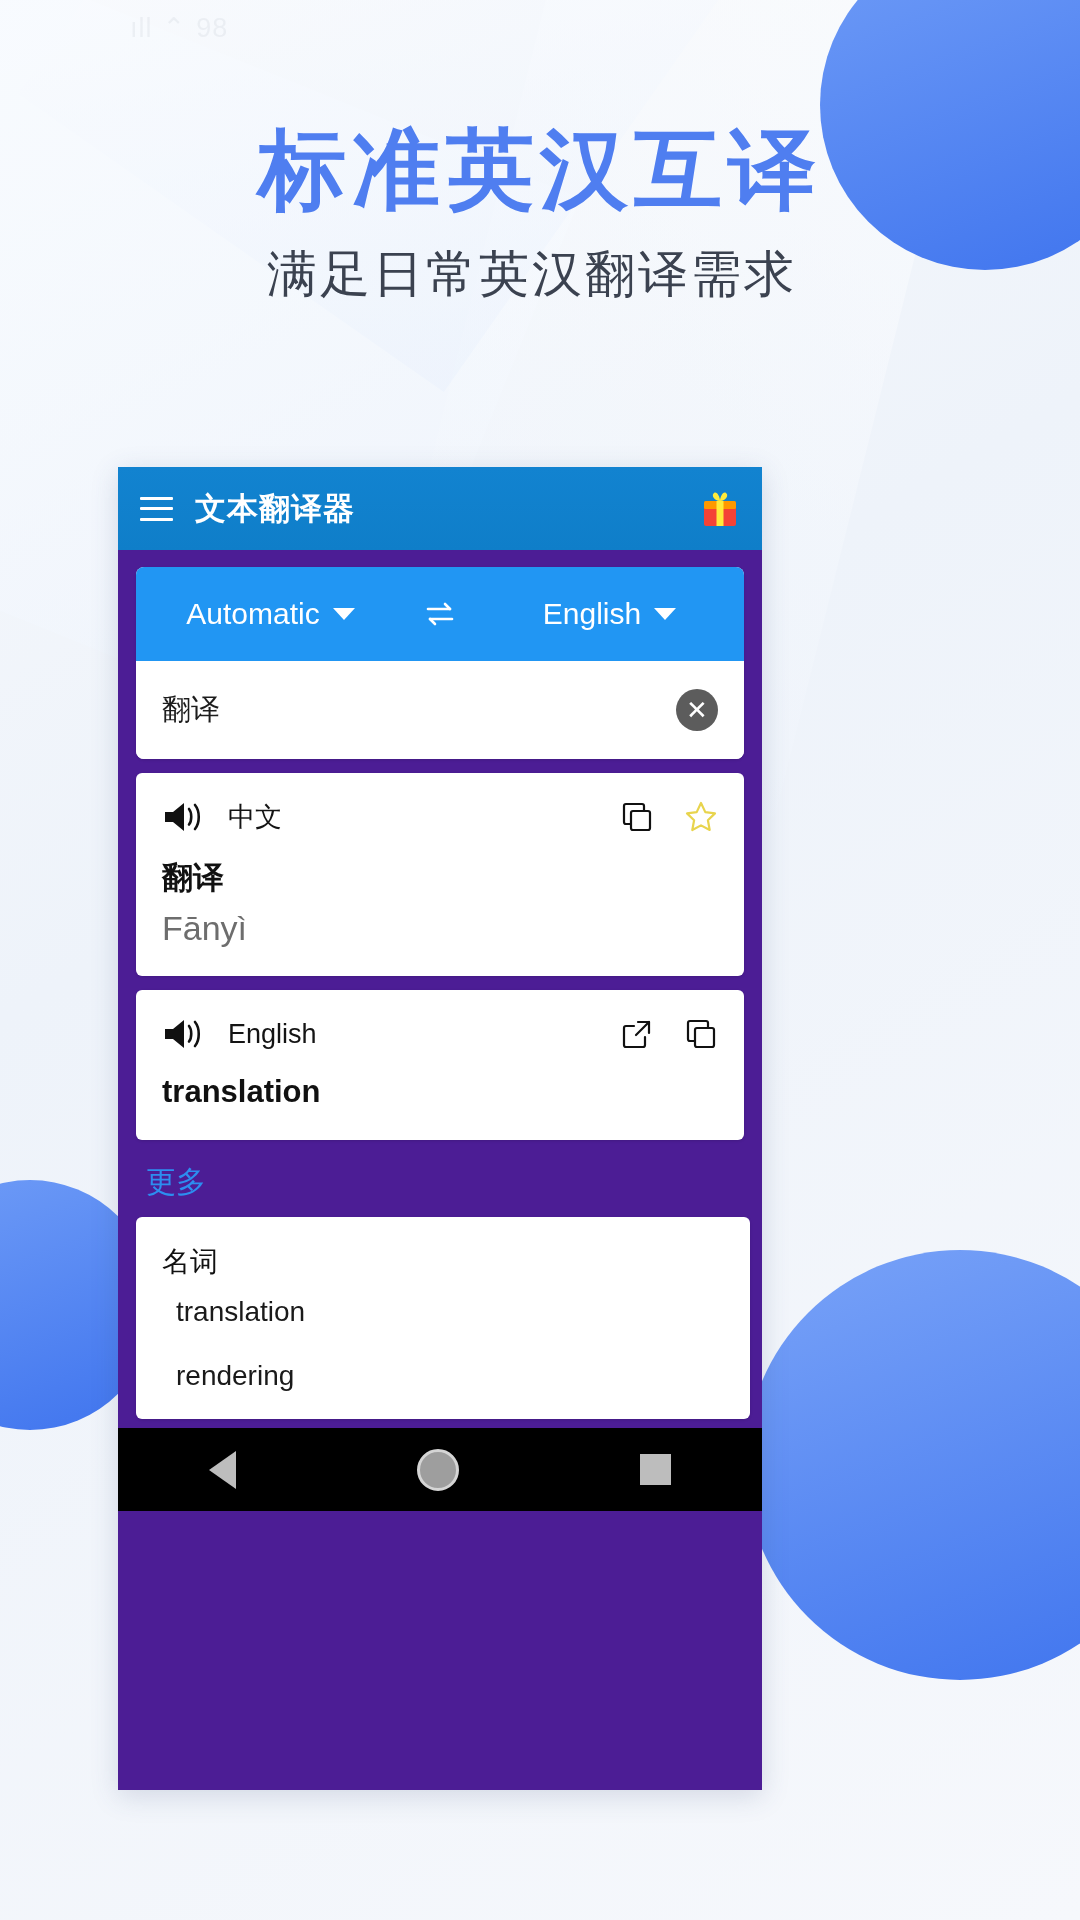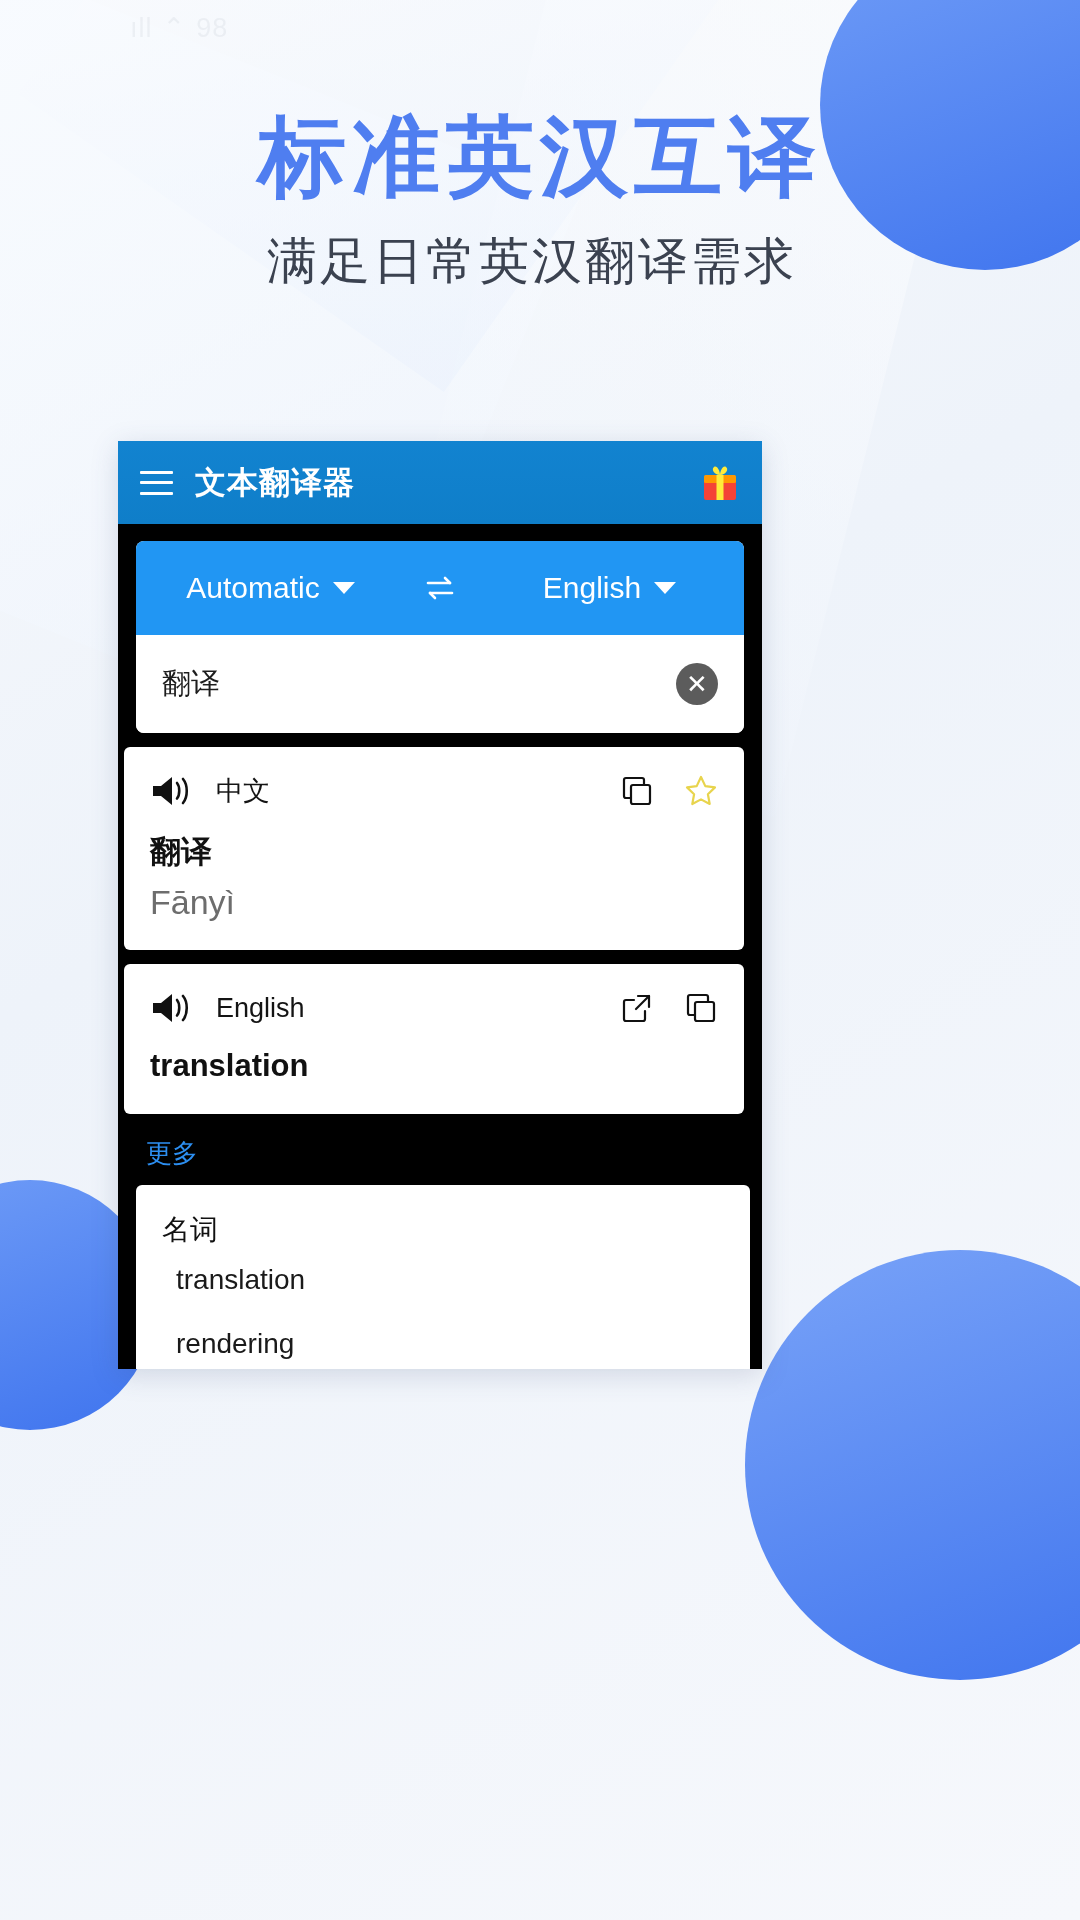--- a/index.html
+++ b/index.html
@@ -31,41 +31,41 @@
       transform:rotate(14deg);}
 
   
   .statusbar{position:absolute;top:8px;left:0;width:100%;height:40px;
      display:flex;align-items:center;gap:10px;padding-left:130px;
      color:rgba(120,132,150,.30);font-size:27px;letter-spacing:1px;}
   .sb-ico{opacity:.30;}
 
   
   .hero{position:absolute;top:112px;left:0;width:100%;text-align:center;}
-  .hero h1{margin:0;font-size:88px;line-height:1.02;font-weight:700;
+  .hero h1{margin:13px;font-size:88px;line-height:1.02;font-weight:700;
      color:#4f7ef0;letter-spacing:6px;}
   .hero h2{margin:26px 16px 0 0;font-size:50px;font-weight:400;
      color:#3b4250;letter-spacing:3px;}
 
   
-  .phone{position:absolute;left:118px;top:441px;width:644px;height:928px;
-     background:#000000;box-shadow:0 6px 26px rgba(60,80,120,.18);overflow:hidden;}
+  .phone{position:absolute;left:118px;top:467px;width:644px;height:1323px;
+     background:#4c1d95;box-shadow:0 6px 26px rgba(60,80,120,.18);overflow:hidden;}
 
   .appbar{height:83px;background:linear-gradient(180deg,#1283d0,#0f7ec9);
      display:flex;align-items:center;padding:0 22px;color:#fff;}
   .burger{width:33px;height:24px;display:flex;flex-direction:column;
      justify-content:space-between;margin-right:22px;cursor:pointer;}
   .burger span{display:block;height:3px;background:#fff;border-radius:1px;}
   .apptitle{font-size:31px;font-weight:700;letter-spacing:1px;}
   .spacer{flex:1;}
   .gift{width:40px;height:40px;position:relative;}
 
   .screen{height:944px;padding:0;position:relative;}
 
-  .card{background:#fff;margin:14px 18px 0 6px;border-radius:6px;
+  .card{background:#fff;margin:14px 18px 0 18px;border-radius:6px;
      box-shadow:0 1px 3px rgba(0,0,0,.13);}
 
   
   .langwrap{margin:17px 18px 0 18px;border-radius:8px;overflow:hidden;
      box-shadow:0 1px 3px rgba(0,0,0,.13);background:#fff;}
   .langbar{background:#2196f3;height:94px;display:flex;align-items:center;color:#fff;}
   .lang{flex:1;display:flex;align-items:center;justify-content:center;
      font-size:30px;gap:13px;cursor:pointer;}
   .caret{width:0;height:0;border-left:11px solid transparent;
      border-right:11px solid transparent;border-top:12px solid #fff;}
@@ -81,21 +81,21 @@
   
   .resrow{display:flex;align-items:center;padding:26px 26px 0 26px;}
   .spk{width:44px;height:36px;margin-right:22px;flex:none;}
   .lbl{font-size:27px;color:#141414;}
   .acts{margin-left:auto;display:flex;align-items:center;gap:30px;}
   .ico{width:34px;height:34px;cursor:pointer;}
   .word{padding:22px 26px 0 26px;font-size:31px;font-weight:700;color:#111;}
   .pinyin{padding:10px 26px 28px 26px;font-size:34px;color:#6d6d6d;}
   .wordpad{padding-bottom:30px;}
 
-  .morelink{padding:22px 0 8px 28px;font-size:26px;color:#2c8ef0;cursor:pointer;}
+  .morelink{padding:22px 0 8px 28px;font-size:30px;color:#2c8ef0;cursor:pointer;}
 
   .dict{background:#fff;margin:6px 12px 0 18px;border-radius:6px;
      box-shadow:0 1px 3px rgba(0,0,0,.13);padding:26px 26px 24px 26px;}
   .pos{font-size:28px;color:#111;margin-bottom:6px;}
   .entry{margin-left:14px;margin-top:12px;}
   .entry:first-of-type{margin-top:4px;}
   .en{font-size:28px;color:#1a1a1a;line-height:1.35;}
   .zh{font-size:27px;color:#1a1a1a;line-height:1.4;}
   .entry+.entry{margin-top:26px;}
 

